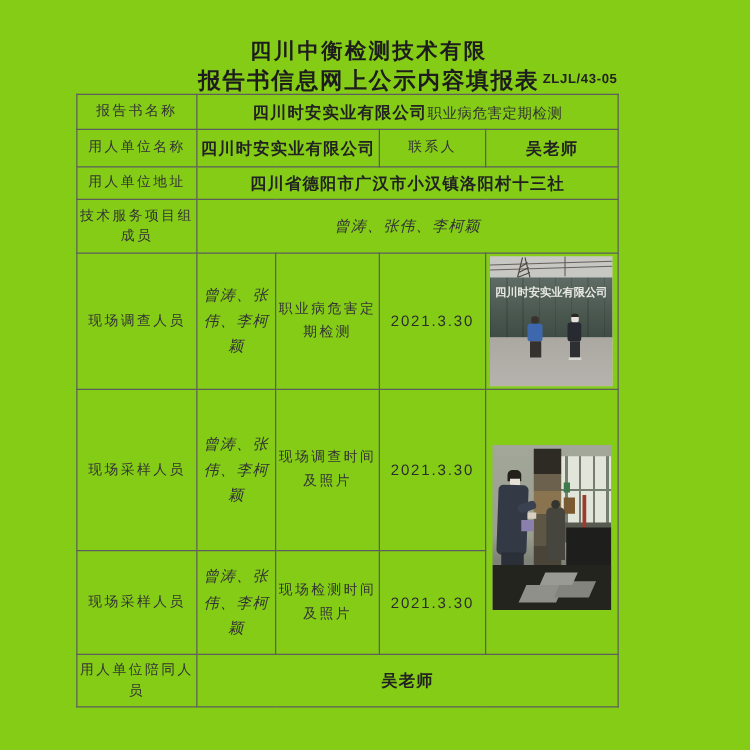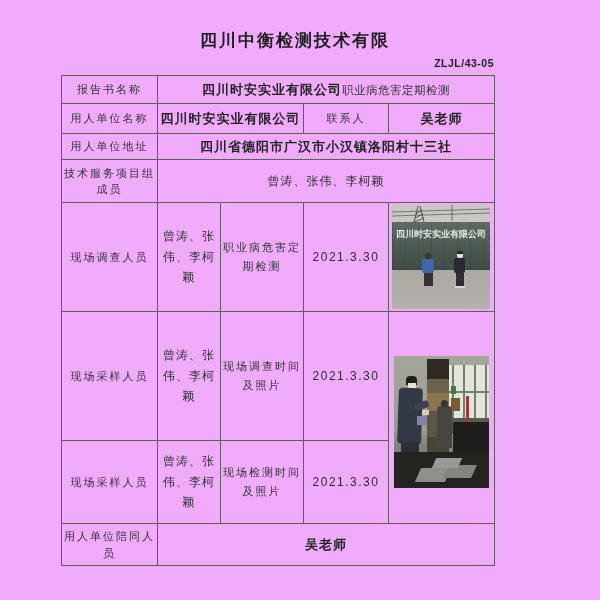--- a/index.html
+++ b/index.html
@@ -1,19 +1,19 @@
 <!DOCTYPE html>
 <html><head>
 <meta charset="utf-8">
 <style>
   * { margin:0; padding:0; box-sizing:border-box; }
   html,body { background:#fff; }
   .page {
     position:relative; width:600px; height:600px;
-    background:#f0abfc; overflow:hidden;
+    background:#84cc16; overflow:hidden;
     font-family:"Liberation Serif","DejaVu Serif",serif;
     color:#2a2a2a;
   }
   
   .title1 {
     position:absolute; top:29px; left:0; width:590px; text-align:center;
     font-family:"Liberation Sans","DejaVu Sans",sans-serif;
     font-size:17px; font-weight:bold; letter-spacing:2px; color:#1d1d1d;
   }
   .title2 {
@@ -37,21 +37,21 @@
     padding:1px 2px; overflow:hidden;
   }
   .r1{height:28px}.r2{height:30px}.r3{height:26px}.r4{height:43px}
   .r5{height:108px}.r6{height:129px}.r7{height:83px}.r8{height:42px}
   .lbl { font-size:11px; letter-spacing:2px; color:#333; line-height:1.5; }
   .val-bold {
     font-family:"Liberation Sans","DejaVu Sans",sans-serif;
     font-weight:bold; font-size:13px; letter-spacing:1px; color:#222;
   }
   .val-normal { font-size:11.5px; letter-spacing:0.5px; color:#333;margin-top:24px; }
-  .names { font-size:12px; letter-spacing:1px; line-height:1.7; color:#333; }
+  .names { font-size:12px; letter-spacing:1px; line-height:1.7; color:#333;font-style:italic; }
   .photolbl { font-size:11px; letter-spacing:2px; line-height:1.7; color:#333; }
   .date {
     font-family:"Liberation Sans","DejaVu Sans",sans-serif;
     font-size:12px; letter-spacing:1.5px; color:#2c2c2c;
   }
   td.photo-cell { padding:0; vertical-align:middle; }
   
   .photo1 { position:relative; width:98px; height:104px; margin:1px auto 1px 1px; overflow:hidden; background:#c7c7c3; }
   .p1-wires { position:absolute; top:0; left:0; }
   .p1-wall {
@@ -112,20 +112,21 @@
   .p2-part.a { left:24px; bottom:6px; width:30px; height:14px; transform:skewX(-24deg); }
   .p2-part.b { left:52px; bottom:10px; width:28px; height:13px; transform:skewX(-24deg); background:#84847e; }
   .p2-part.c { left:40px; bottom:20px; width:26px; height:10px; transform:skewX(-24deg); background:#9a9a94; }
 </style>
 </head>
 <body>
 
 <div class="page">
 
   <div class="title1">四川中衡检测技术有限</div>
+  <div class="title2">报告书信息网上公示内容填报表</div>
   <div class="form-code">ZLJL/43-05</div>
 
   <table class="form">
     <colgroup>
       <col style="width:96px">
         <col style="width:63px">
         <col style="width:83px">
       <col style="width:85px">
         <col style="width:106px">
     </colgroup>

